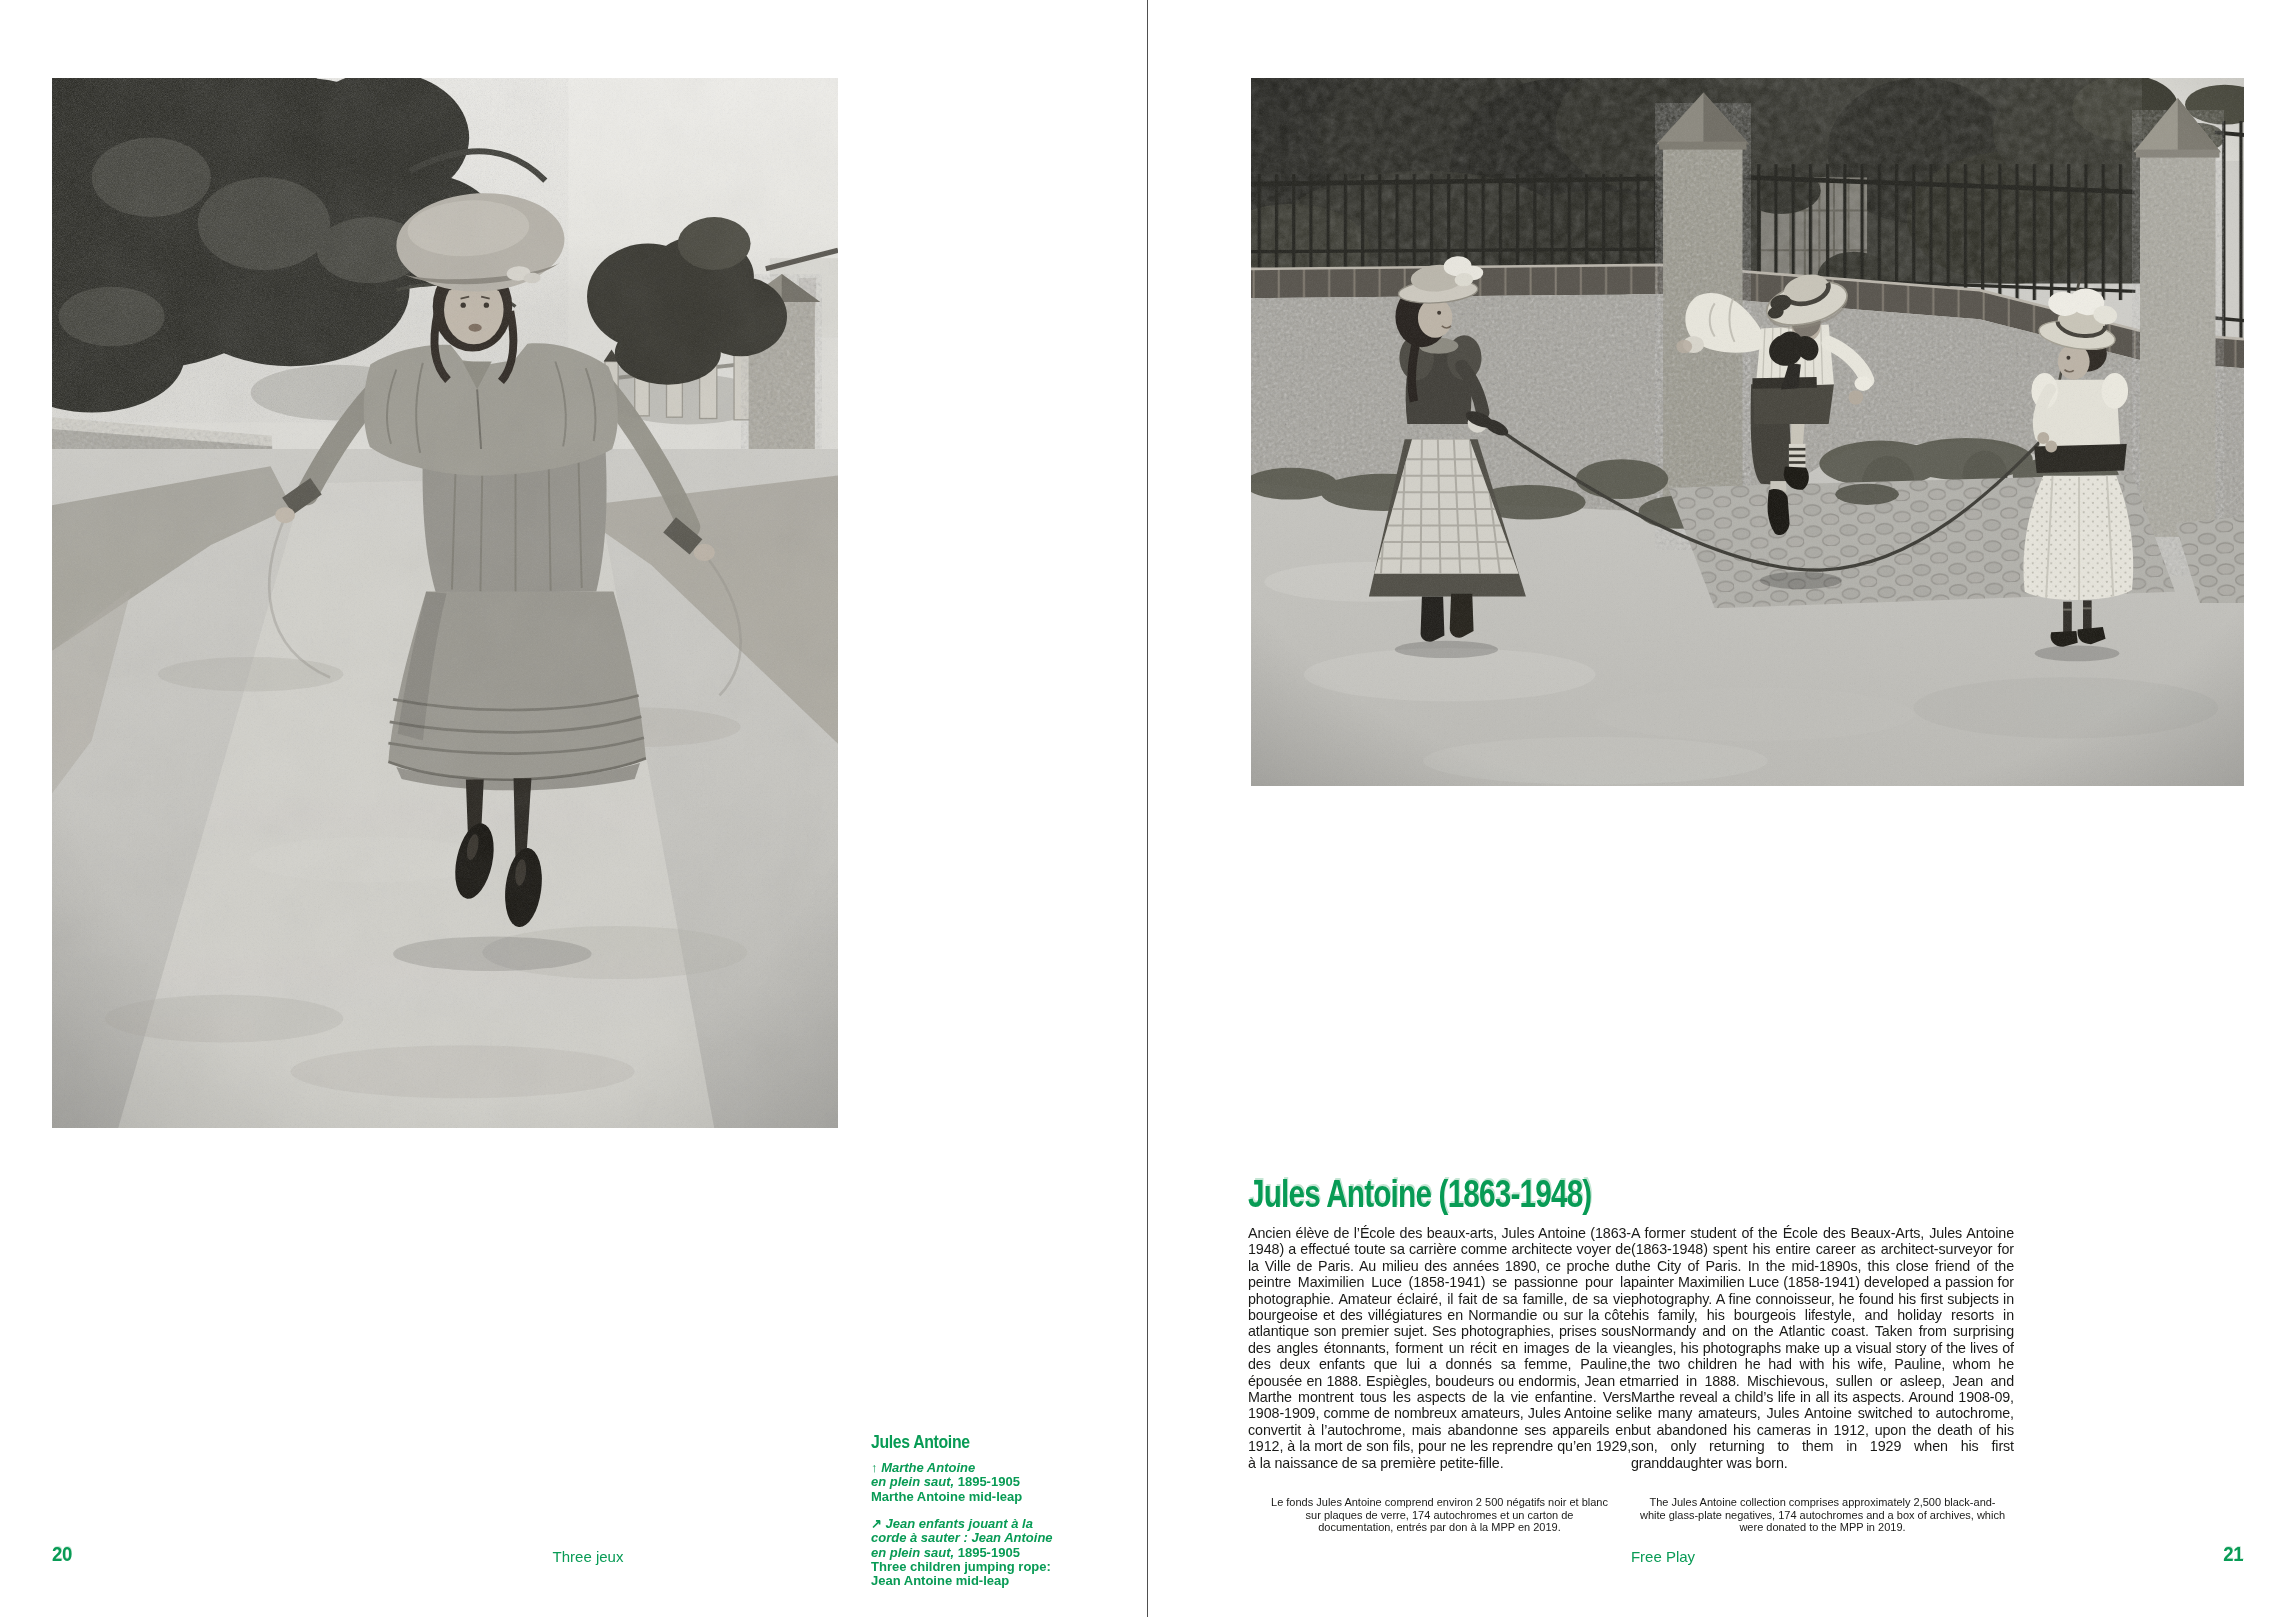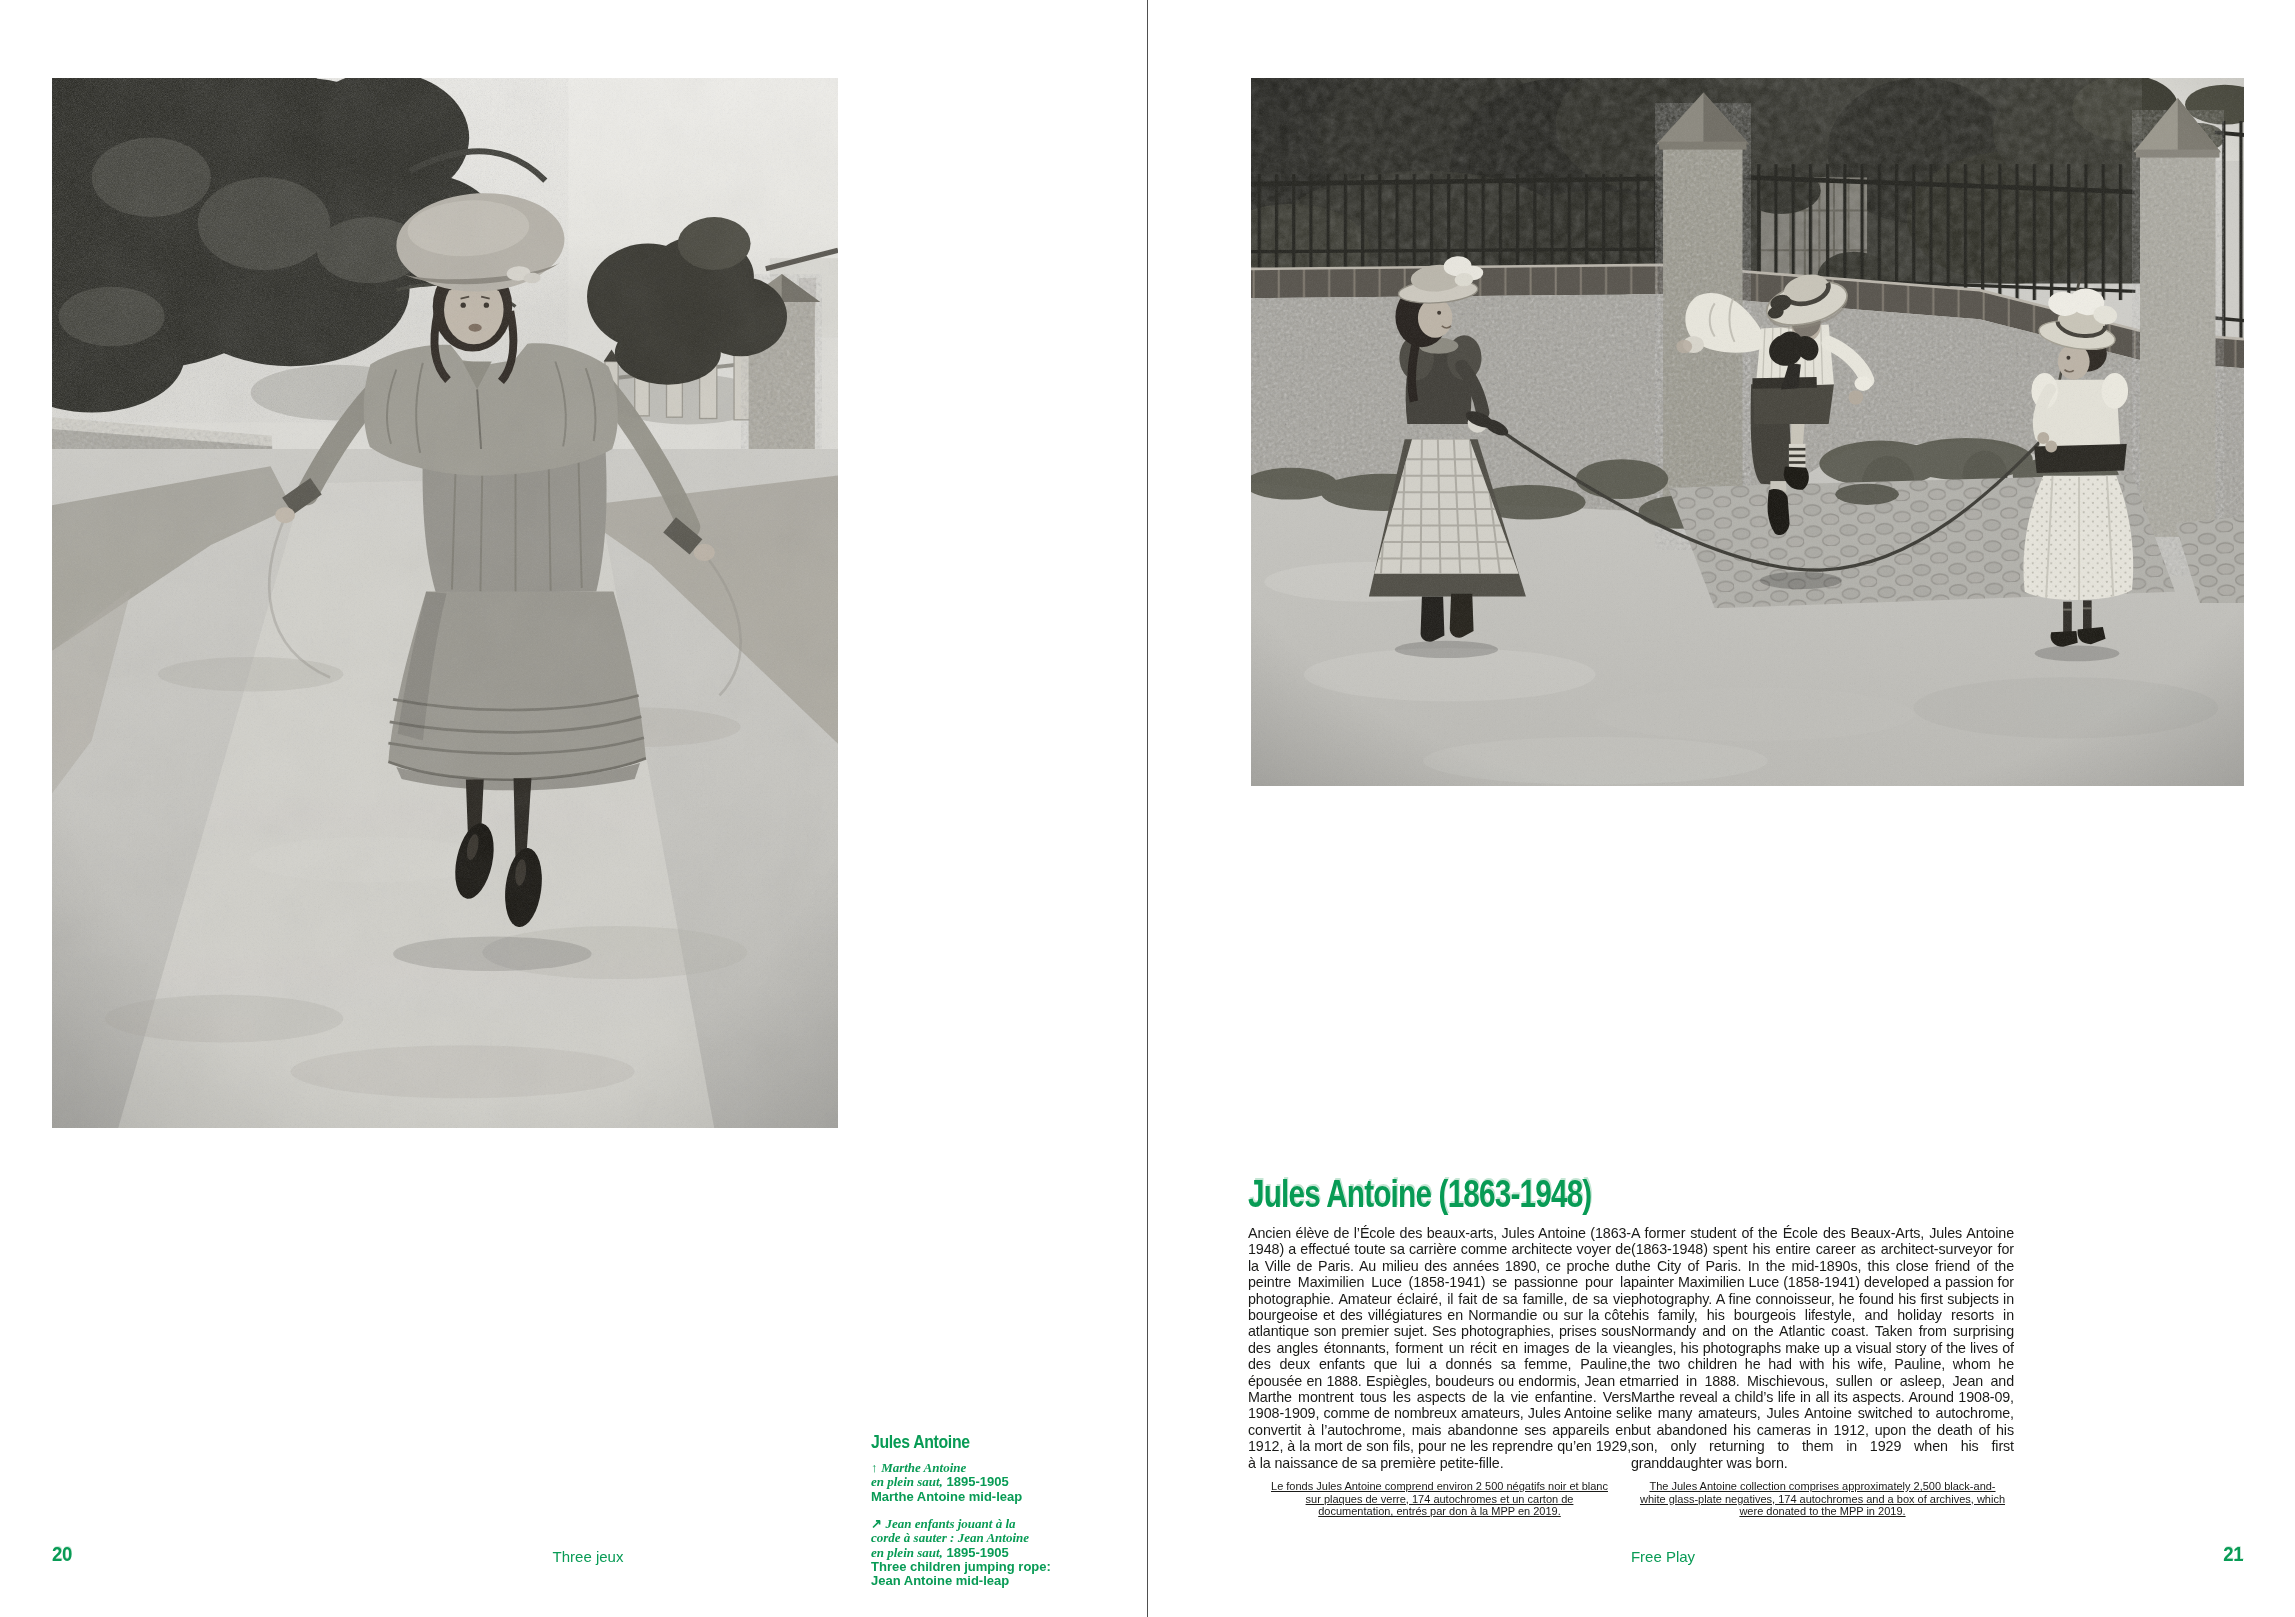--- a/index.html
+++ b/index.html
@@ -9,34 +9,34 @@
   .photo{position:absolute;margin:0;display:block;overflow:hidden;}
   .photo svg{display:block;width:100%;height:100%;}
   .photo-left{left:52px;top:78px;width:786px;height:1050px;}
   .photo-right{left:1251px;top:78px;width:993px;height:708px;}
 
   .caption-block{position:absolute;left:871px;top:1432px;width:291px;color:#089B55;}
   .cap-heading{margin:0 0 8px 0;font-size:18px;font-weight:900;letter-spacing:-0.4px;
     transform:scaleX(0.88);transform-origin:left center;white-space:nowrap;}
   .cap-item{margin:0 0 13.2px 0;font-size:13px;line-height:14.3px;font-weight:700;}
   .cap-line{display:block;}
-  .cap-fr{font-style:italic;font-family:Liberation Serif, serif;}
+  .cap-fr{font-style:italic;}
   .cap-date{font-style:normal;text-align:right;}
   .cap-en{font-weight:700;font-style:normal;}
   .cap-arrow{font-style:normal;font-weight:700;}
 
   .article-title{position:absolute;left:1248px;top:1173px;margin:0;color:#089B55;
     font-size:38px;font-weight:900;letter-spacing:-1px;white-space:nowrap;
     transform:scaleX(0.78);transform-origin:left top;
     text-shadow:1.3px -2px 0 rgba(168,217,190,0.65);}
   .columns{position:absolute;left:1248px;top:1225px;width:797px;display:flex;}
   .col{width:383px;}
   .body-text{margin:0;font-size:14.3px;line-height:16.4px;text-align:justify;
     color:#1A1A18;letter-spacing:-0.1px;}
-  .note{margin:9px auto 0 auto;font-size:11px;line-height:12.5px;text-align:center;color:#1A1A18;text-decoration:underline;}
+  .note{margin:25px auto 0 auto;font-size:11px;line-height:12.5px;text-align:center;color:#1A1A18;}
   .note-fr{max-width:341px;}
   .note-en{max-width:370px;}
 
   .page-num{position:absolute;top:1542px;margin:0;color:#089B55;font-size:20.5px;font-weight:900;
     letter-spacing:-0.3px;white-space:nowrap;text-shadow:0.7px -1.3px 0 rgba(168,217,190,0.6);}
   .page-num-left{left:52px;transform:scaleX(0.9);transform-origin:left top;}
   .page-num-right{right:52px;transform:scaleX(0.9);transform-origin:right top;}
   .footer-title{position:absolute;top:1548px;margin:0;color:#089B55;font-size:15px;font-weight:500;
     white-space:nowrap;transform:translateX(-50%);}
   .footer-title-left{left:588px;}

